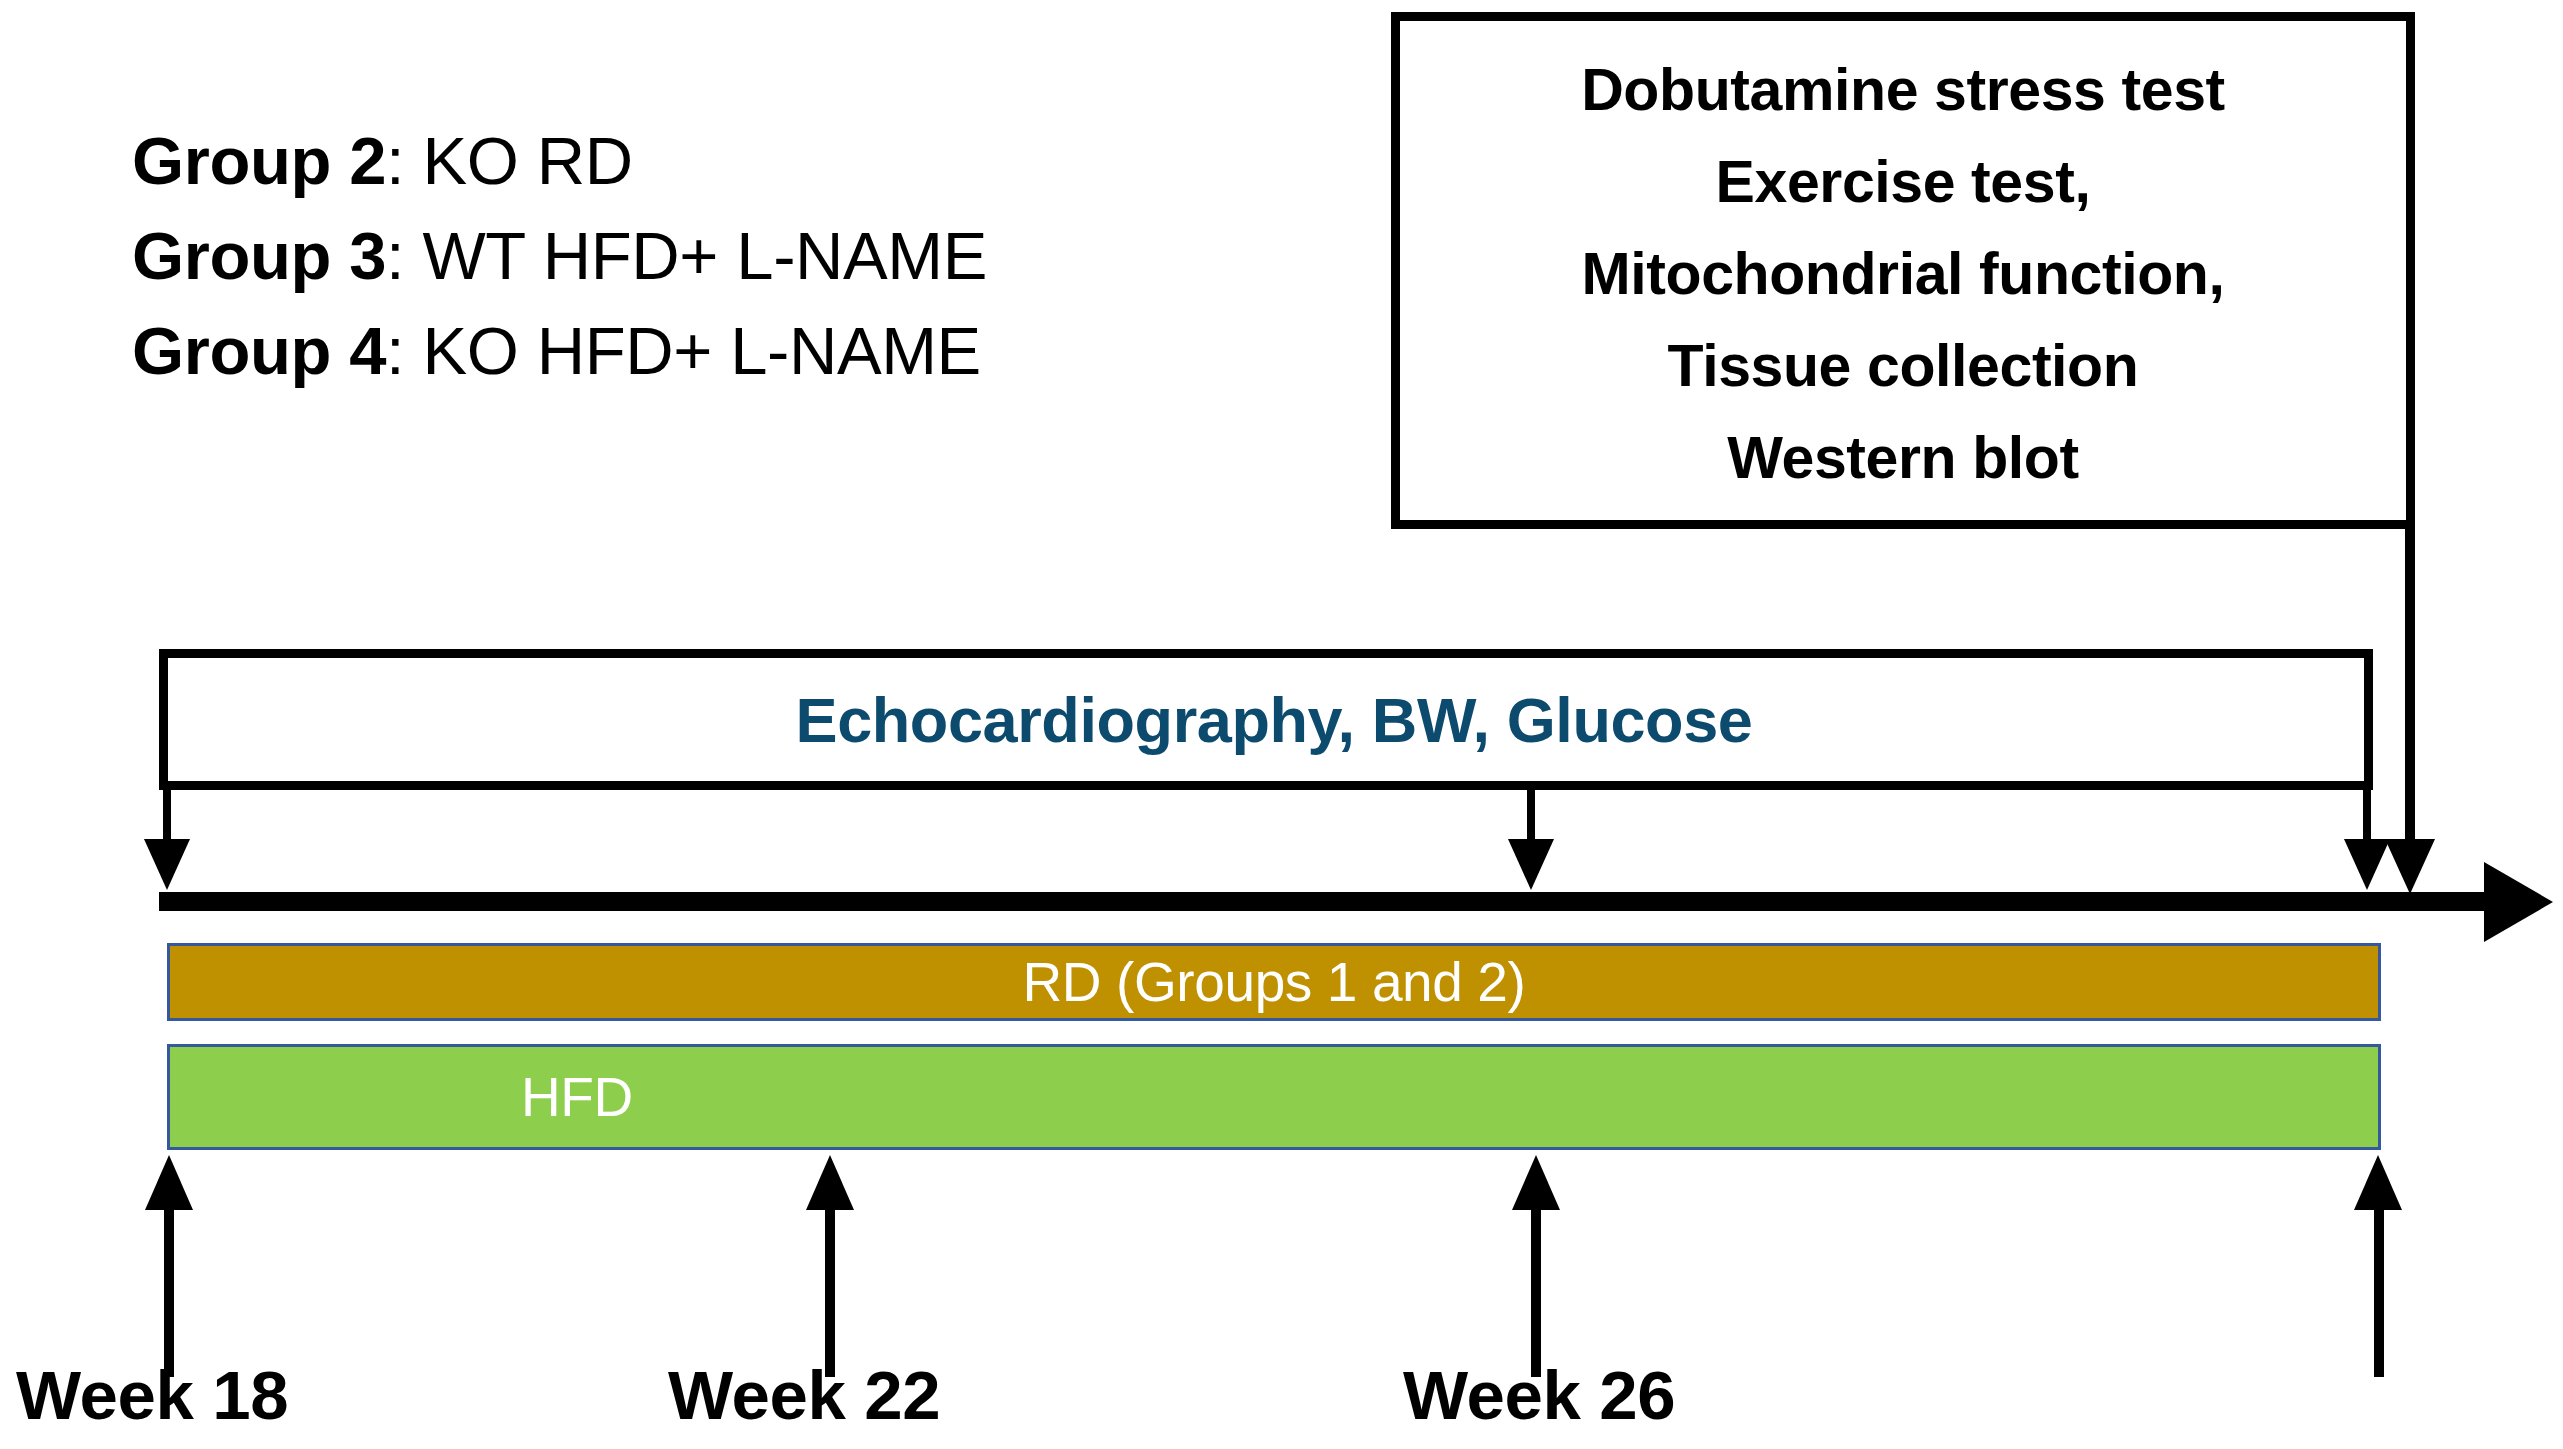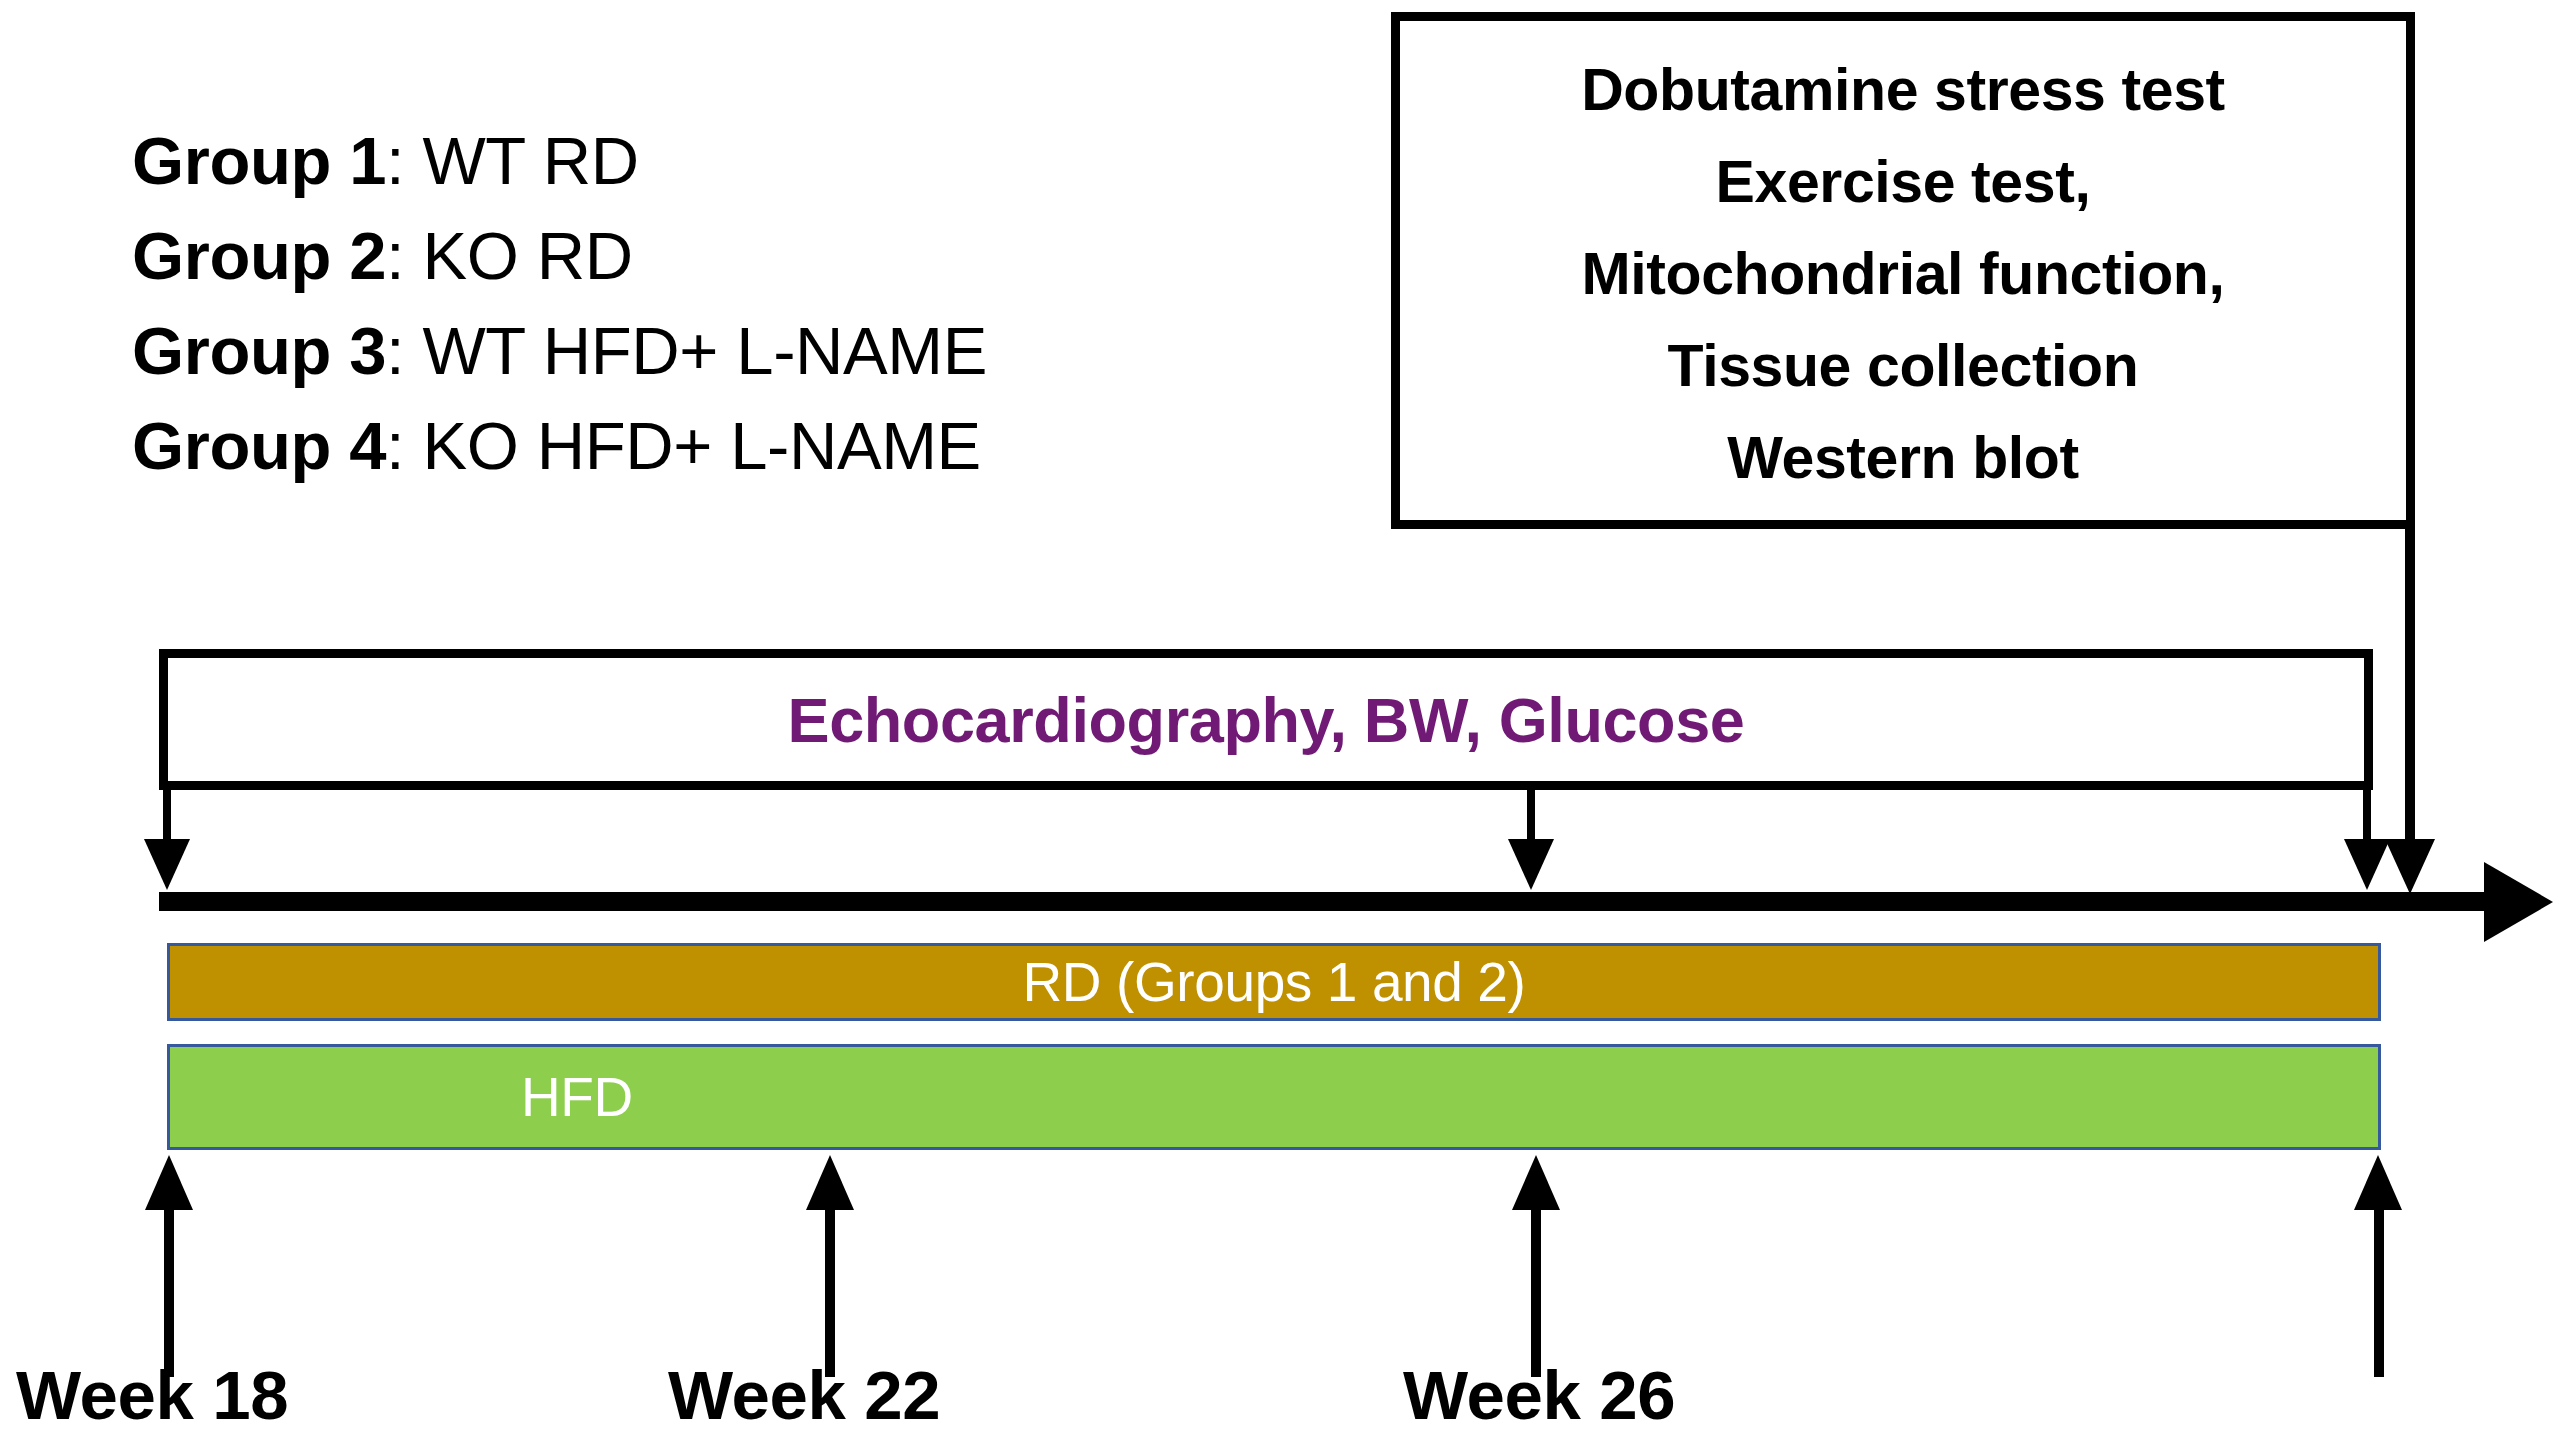--- a/index.html
+++ b/index.html
@@ -97,23 +97,24 @@
     position: absolute;
     left: 0;
     top: 0;
     width: 100%;
     height: 100%;
     display: flex;
     align-items: center;
     justify-content: center;
     font-size: 63px;
     font-weight: bold;
-    color: #701a75;
-    white-space: nowrap;
-    letter-spacing: -0.4px;
+    color: #0c4a6e;
+    white-space: nowrap;
+    letter-spacing: -0.4px;
+    padding-left: 8px;
   }
 
   
   .echo-arrow-stem {
     position: absolute;
     width: 8px;
     background: #000000;
   }
   .echo-arrow-head {
     position: absolute;
@@ -211,23 +212,20 @@
     letter-spacing: -0.4px;
     text-align: center;
   }
 </style>
 </head>
 <body>
 
 <div id="canvas">
 
   <div id="group-legend">
-    <div class="group-line">
-      <span class="g-bold">Group 1</span><span class="g-rest">: WT RD</span>
-    </div>
     <div class="group-line">
       <span class="g-bold">Group 2</span><span class="g-rest">: KO RD</span>
     </div>
     <div class="group-line">
       <span class="g-bold">Group 3</span><span class="g-rest">: WT HFD+ L-NAME</span>
     </div>
     <div class="group-line">
       <span class="g-bold">Group 4</span><span class="g-rest">: KO HFD+ L-NAME</span>
     </div>
   </div>

